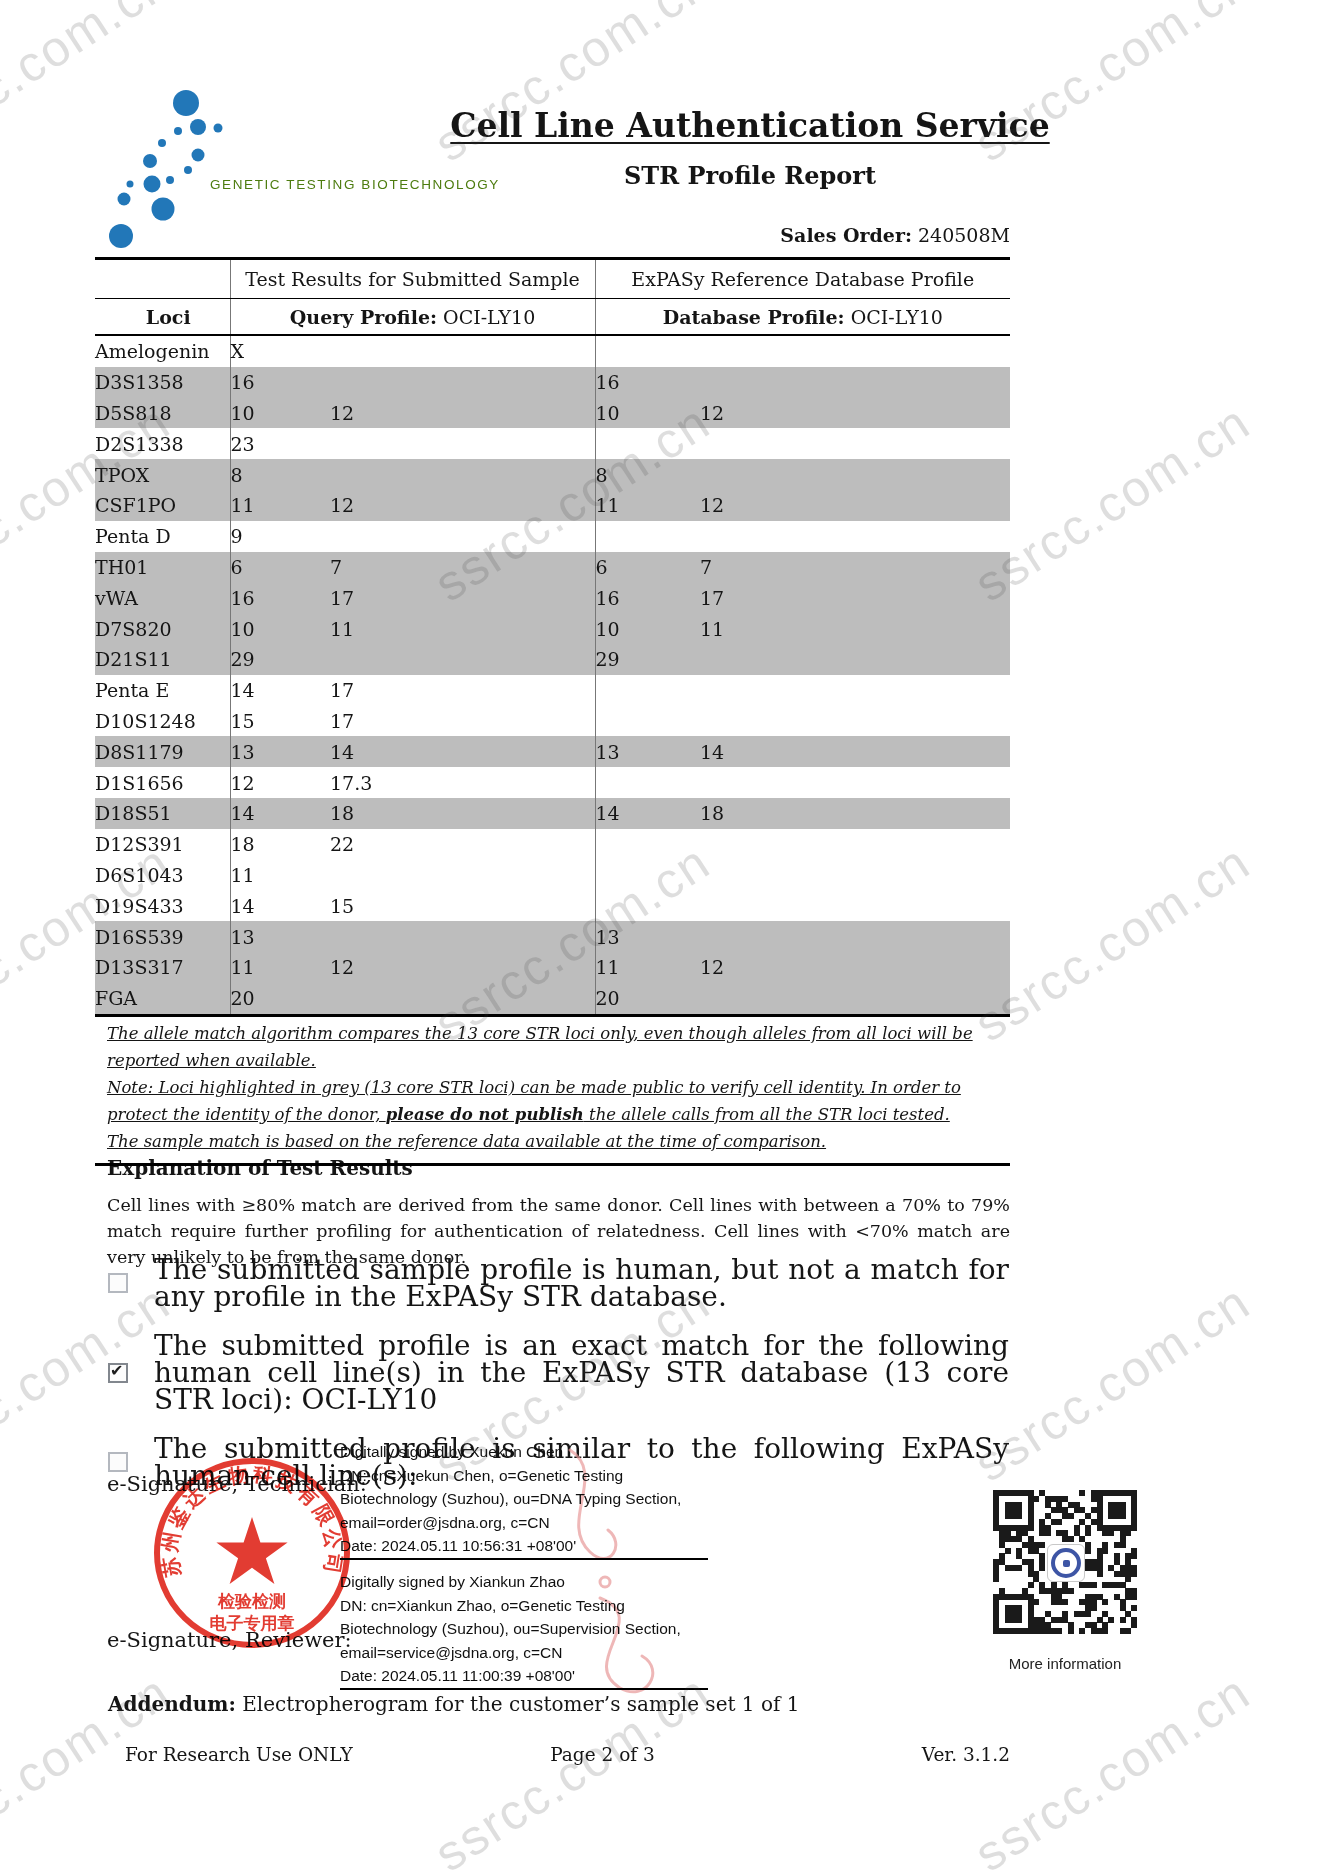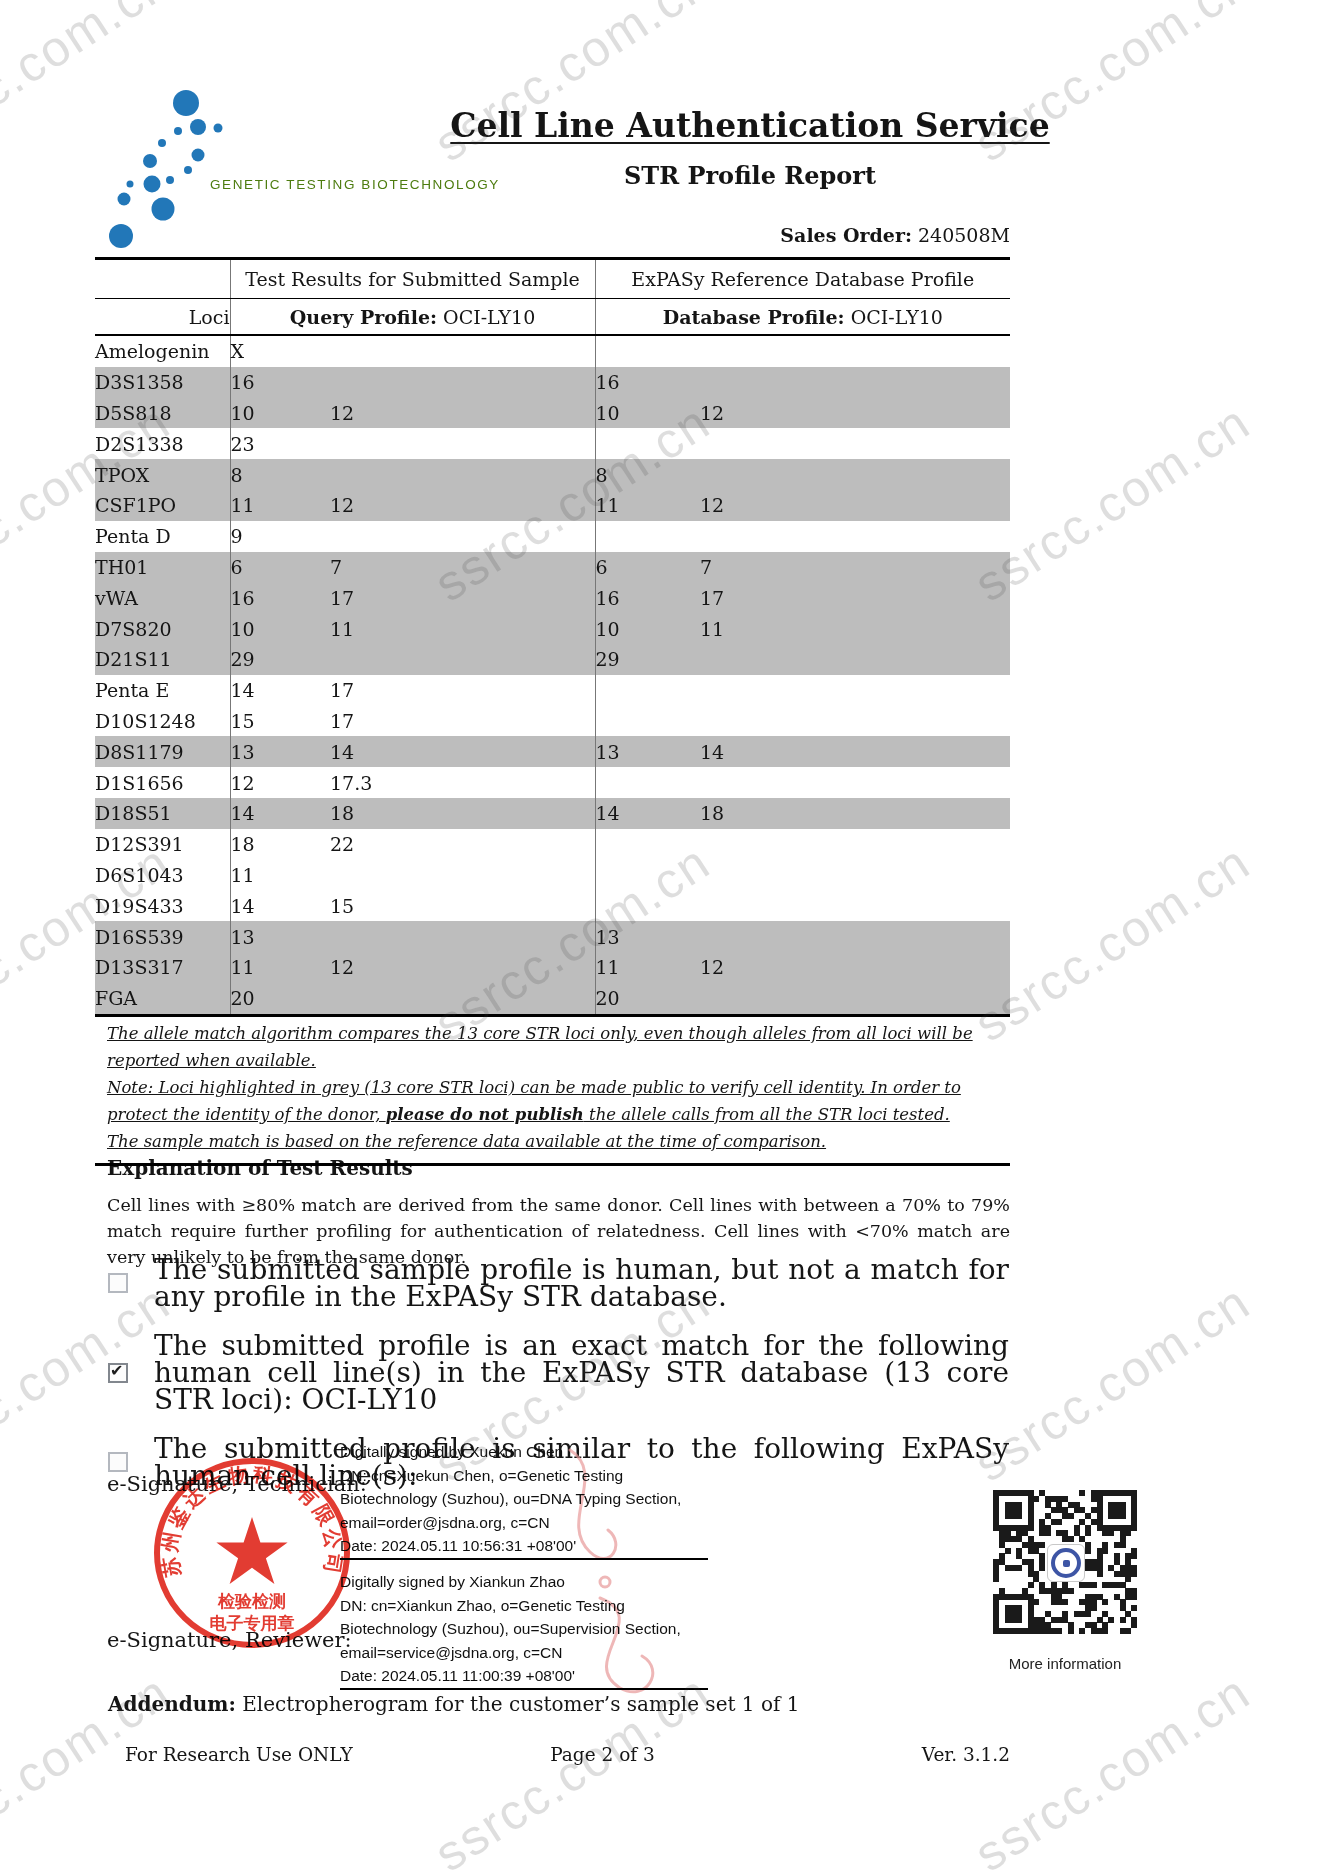--- a/index.html
+++ b/index.html
@@ -17,21 +17,21 @@
   .title-main{font-size:33px;font-weight:bold;text-decoration:underline;text-underline-offset:5px;text-decoration-thickness:2px;}
   .title-sub{font-size:24px;font-weight:bold;margin-top:16px;}
   .sales-order{position:absolute;left:600px;top:224px;width:410px;text-align:right;font-size:19px;}
   .sales-order .lbl{font-weight:600;}
   
   .str-table-wrap{position:absolute;left:95px;top:257px;width:915px;z-index:1;}
   table.str{width:915px;border-collapse:collapse;table-layout:fixed;border-top:3px solid #000;border-bottom:3px solid #000;}
   table.str td,table.str th{padding:0;font-weight:normal;font-size:19px;vertical-align:middle;}
   tr.ghead1 td{height:38px;border-bottom:1px solid #000;font-weight:normal;text-align:center;}
   tr.ghead2 td{height:35px;border-bottom:2.5px solid #000;text-align:center;}
-  tr.ghead2 td.loci-h{text-align:right;padding-left:12px;font-weight:normal;}
+  tr.ghead2 td.loci-h{text-align:center;padding-left:12px;font-weight:bold;}
   .hdr-lbl{font-weight:bold;}
   .vd-r{border-right:1px solid #777;}
   tbody td{height:30.8px;}
   td.locus{padding-left:12px;border-right:1px solid #777;}
   td.q1{padding-left:40px;}
   td.q2{padding-left:35px;border-right:1px solid #777;}
   td.d1{padding-left:50px;}
   td.d2{padding-left:58px;}
   tr.core td{background:#bdbdbd;}
   

